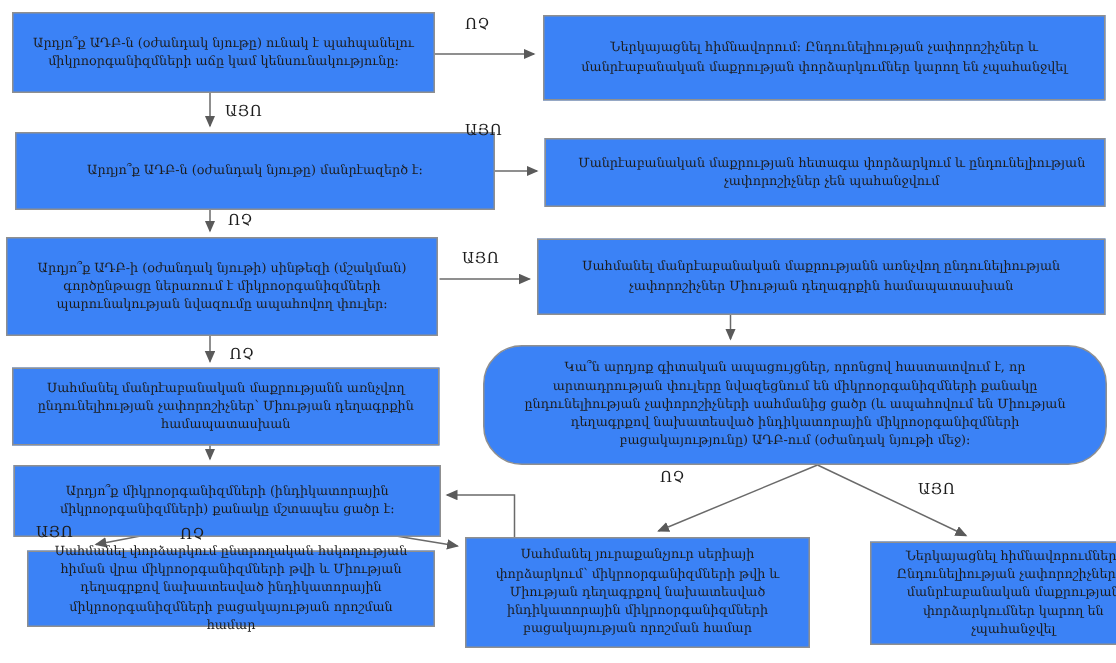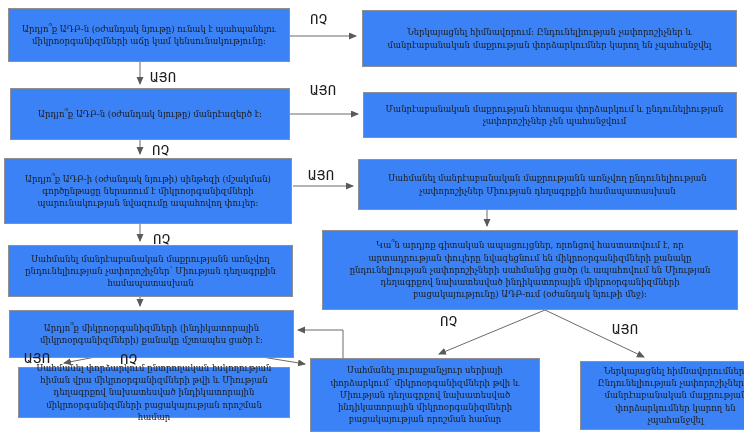--- a/index.html
+++ b/index.html
@@ -14,24 +14,23 @@
     background:#3b82f6;
     color:#1c1c1c;
     display:flex; align-items:center; justify-content:center;
     text-align:center;
     font-size:8.5px; line-height:1.45;
     padding:2px 12px;
   }
   .edge-label {
     position:absolute;
     color:#1c1c1c;
-    font-size:14px;
+    font-size:10px;
     letter-spacing:0.4px;
     white-space:nowrap;
-    font-family:Liberation Mono, monospace;
   }
   svg.wires { position:absolute; left:0; top:0; width:744px; height:442px; pointer-events:none; }
   svg.wires line, svg.wires polyline { stroke:#6a6a6a; stroke-width:1; fill:none; }
 </style>
 </head>
 <body>
 
 <div class="canvas">
 
   <svg class="wires" viewBox="0 0 744 442">
@@ -52,31 +51,31 @@
     <line x1="545" y1="310" x2="644" y2="357" marker-end="url(#arr)"></line>
     <line x1="174" y1="342" x2="64" y2="363" marker-end="url(#arr)"></line>
     <line x1="176" y1="343" x2="305" y2="364" marker-end="url(#arr)"></line>
     <polyline points="343,358 343,330 298,330" marker-end="url(#arr)"></polyline>
   </svg>
 
   <div class="node" style="left:8px; top:8px; width:282px; height:54px;">Արդյո՞ք ԱԴԲ-ն (օժանդակ նյութը) ունակ է պահպանելու միկրոօրգանիզմների աճը կամ կենսունակությունը:</div>
 
   <div class="node" style="left:362px; top:10px; width:375px; height:57px;">Ներկայացնել հիմնավորում: Ընդունելիության չափորոշիչներ և մանրէաբանական մաքրության փորձարկումներ կարող են չպահանջվել</div>
 
-  <div class="node" style="left:10px; top:88px; width:280px; height:52px;">Արդյո՞ք ԱԴԲ-ն (օժանդակ նյութը) մանրէազերծ է:</div>
+  <div class="node" style="left:10px; top:88px; width:320px; height:52px;">Արդյո՞ք ԱԴԲ-ն (օժանդակ նյութը) մանրէազերծ է:</div>
 
   <div class="node" style="left:363px; top:92px; width:374px; height:46px;padding-left:21px;">Մանրէաբանական մաքրության հետագա փորձարկում և ընդունելիության չափորոշիչներ չեն պահանջվում</div>
 
   <div class="node" style="left:4px; top:158px; width:288px; height:66px;">Արդյո՞ք ԱԴԲ-ի (օժանդակ նյութի) սինթեզի (մշակման) գործընթացը ներառում է միկրոօրգանիզմների պարունակության նվազումը ապահովող փուլեր:</div>
 
   <div class="node" style="left:358px; top:159px; width:379px; height:51px;">Սահմանել մանրէաբանական մաքրությանն առնչվող ընդունելիության չափորոշիչներ Միության դեղագրքին համապատասխան</div>
 
   <div class="node" style="left:8px; top:245px; width:285px; height:52px;">Սահմանել մանրէաբանական մաքրությանն առնչվող ընդունելիության չափորոշիչներ՝ Միության դեղագրքին համապատասխան</div>
 
-  <div class="node" style="left:322px; top:230px; width:416px; height:80px; padding:2px 18px;">Կա՞ն արդյոք գիտական ապացույցներ, որոնցով հաստատվում է, որ արտադրության փուլերը նվազեցնում են միկրոօրգանիզմների քանակը ընդունելիության չափորոշիչների սահմանից ցածր (և ապահովում են Միության դեղագրքով նախատեսված ինդիկատորային միկրոօրգանիզմների բացակայությունը) ԱԴԲ-ում (օժանդակ նյութի մեջ):</div>
+  <div class="node" style="left:322px; top:230px; width:416px; height:80px; padding:2px 18px;border-radius:26px;">Կա՞ն արդյոք գիտական ապացույցներ, որոնցով հաստատվում է, որ արտադրության փուլերը նվազեցնում են միկրոօրգանիզմների քանակը ընդունելիության չափորոշիչների սահմանից ցածր (և ապահովում են Միության դեղագրքով նախատեսված ինդիկատորային միկրոօրգանիզմների բացակայությունը) ԱԴԲ-ում (օժանդակ նյութի մեջ):</div>
 
   <div class="node" style="left:9px; top:310px; width:285px; height:48px;">Արդյո՞ք միկրոօրգանիզմների (ինդիկատորային միկրոօրգանիզմների) քանակը մշտապես ցածր է:</div>
 
   <div class="node" style="left:18px; top:367px; width:272px; height:51px;">Սահմանել փորձարկում ընտրողական հսկողության հիման վրա միկրոօրգանիզմների թվի և Միության դեղագրքով նախատեսված ինդիկատորային միկրոօրգանիզմների բացակայության որոշման համար</div>
 
   <div class="node" style="left:310px; top:358px; width:230px; height:74px;">Սահմանել յուրաքանչյուր սերիայի փորձարկում՝ միկրոօրգանիզմների թվի և Միության դեղագրքով նախատեսված ինդիկատորային միկրոօրգանիզմների բացակայության որոշման համար</div>
 
   <div class="node" style="left:580px; top:361px; width:187px; height:69px;padding-left:16px;">Ներկայացնել հիմնավորումներ: Ընդունելիության չափորոշիչներ և մանրէաբանական մաքրության փորձարկումներ կարող են չպահանջվել</div>
 
   <div class="edge-label" style="left:310px; top:11px;">ՈՉ</div>

